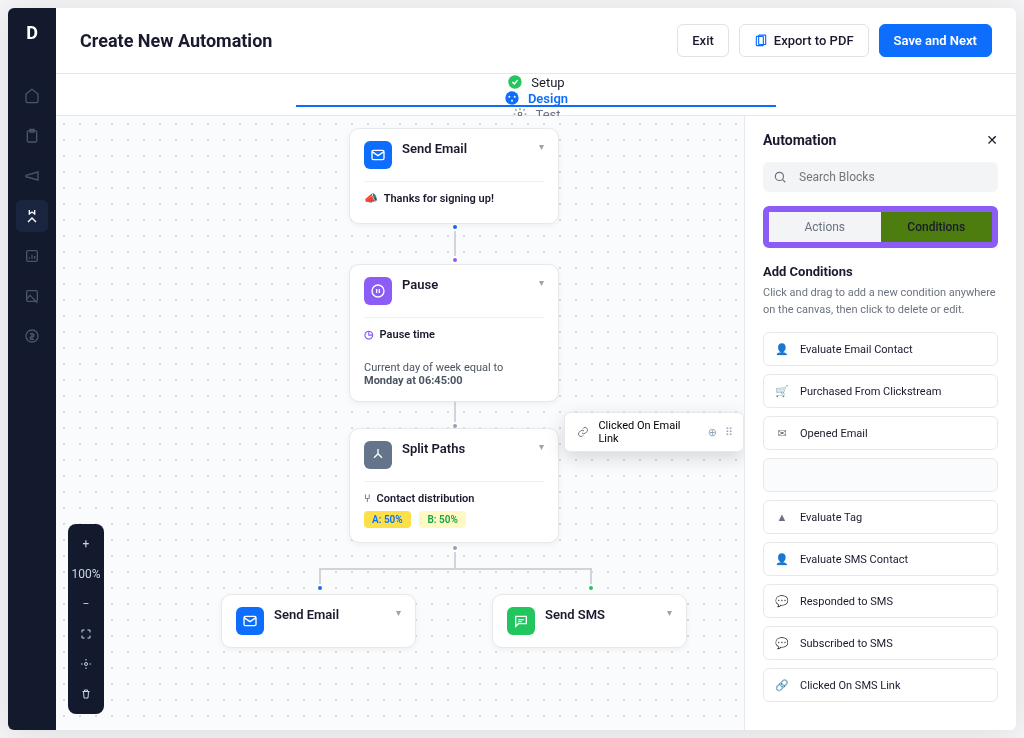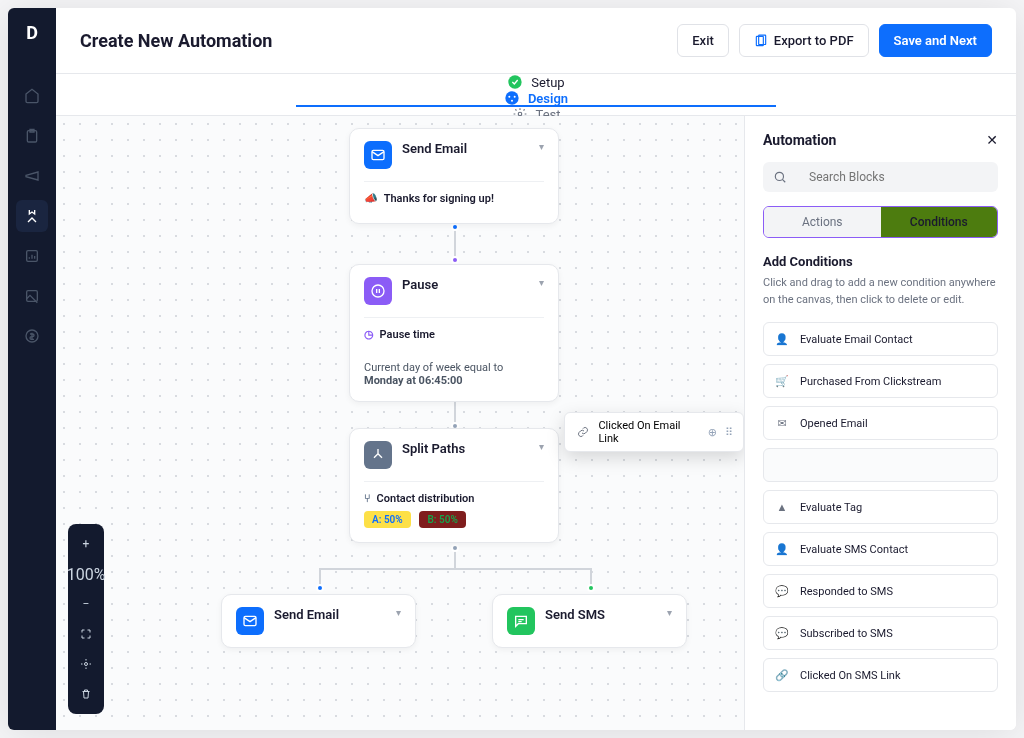--- a/index.html
+++ b/index.html
@@ -28,34 +28,34 @@
 .node { position:absolute; background:#fff; border:1px solid #e6e8ec; border-radius:10px; box-shadow: 0 2px 6px rgba(0,0,0,0.05); width:210px; }
 .node-header { display:flex; align-items:flex-start; padding:12px 14px; gap:10px; }
 .node-icon { width:28px; height:28px; border-radius:6px; display:flex; align-items:center; justify-content:center; color:#fff; }
 .node-title { font-weight:600; font-size:13px; color:#1a1a2e; flex:1; }
 .node-chevron { color:#9ca3af; font-size:10px; }
 .node-divider { border-top:1px solid #eef0f3; margin:0 14px; }
 .node-body { padding:10px 14px 14px; font-size:11px; color:#4b5563; }
 .node-label { display:flex; align-items:center; gap:6px; font-weight:600; color:#1a1a2e; font-size:11px; margin-bottom:4px; }
 .chip { display:inline-block; padding:3px 8px; border-radius:4px; font-size:10px; font-weight:600; margin-right:6px; }
 .chip-a { background:#fde047; color:#0d6efd; }
-.chip-b { background:#7f1d1d; color:#16a34a; }
+.chip-b { background:#fef9c3; color:#16a34a; }
 .connector { position:absolute; background:#d1d5db; }
 .dot { position:absolute; width:8px; height:8px; border-radius:50%; border:2px solid #fff; }
 .dot-blue { background:#0d6efd; }
 .dot-purple { background:#8b5cf6; }
 .dot-gray { background:#94a3b8; }
 .dot-green { background:#22c55e; }
 .panel { width:272px; border-left:1px solid #e6e8ec; display:flex; flex-direction:column; padding:16px 18px; background:#fff; }
 .panel-header { display:flex; align-items:center; margin-bottom:14px; }
 .panel-title { font-weight:700; font-size:14px; color:#1a1a2e; flex:1; }
 .panel-close { cursor:pointer; color:#1a1a2e; font-size:14px; }
-.search-box { display:flex; align-items:center; gap:22px; background:#f3f4f6; border-radius:6px; padding:8px 10px; margin-bottom:14px; }
+.search-box { display:flex; align-items:center; gap:12px; background:#f3f4f6; border-radius:6px; padding:8px 10px; margin-bottom:14px; }
 .search-box input { border:none; background:transparent; outline:none; font-size:12px; flex:1; color:#374151; }
-.segmented { display:flex; border:1px solid #8b5cf6; border-radius:6px; overflow:hidden; margin-bottom:16px; }
+.segmented { display:flex; border:6px solid #8b5cf6; border-radius:6px; overflow:hidden; margin-bottom:16px; }
 .segmented div { flex:1; text-align:center; padding:8px 0; font-size:12px; cursor:pointer; }
 .segmented .seg-inactive { background:#f3f4f6; color:#6b7280; }
 .segmented .seg-active { background:#4d7c0f; color:#1a1a2e; font-weight:500; }
 .section-title { font-weight:700; font-size:13px; color:#1a1a2e; margin-bottom:6px; }
 .section-desc { font-size:11px; color:#6b7280; line-height:1.5; margin-bottom:14px; }
 .cond-list { display:flex; flex-direction:column; gap:8px; }
 .cond-item { display:flex; align-items:center; gap:10px; border:1px solid #e6e8ec; border-radius:6px; padding:8px 10px; font-size:11px; color:#1a1a2e; cursor:grab; background:#fff; }
 .cond-icon { width:16px; height:16px; display:flex; align-items:center; justify-content:center; color:#6b7280; }
 .cond-placeholder { height:34px; border:1px solid #e6e8ec; border-radius:6px; background:#fafbfc; }
 .dragging { position:absolute; display:flex; align-items:center; gap:8px; background:#fff; border:1px solid #e6e8ec; border-radius:6px; padding:6px 10px; font-size:11px; box-shadow:0 6px 18px rgba(0,0,0,0.15); z-index:50; }
@@ -281,21 +281,21 @@
                 <path d="M14 10a5 5 0 00-7 0l-3 3a5 5 0 007 7l1-1"></path>
               </svg>
             </span>
           <span>Clicked On Email Link</span>
           <span style="color:#94a3b8;">⊕</span>
           <span style="color:#94a3b8;">⠿</span>
         </div>
 
         <div class="toolbar">
           <div class="toolbar-btn">+</div>
-          <div class="toolbar-btn" style="font-size:16px;">100%</div>
+          <div class="toolbar-btn" style="font-size:12px;">100%</div>
           <div class="toolbar-btn">−</div>
           <div class="toolbar-btn">
               <svg width="12" height="12" viewBox="0 0 24 24" fill="none" stroke="currentColor" stroke-width="2">
                 <path d="M4 9V4h5M20 9V4h-5M4 15v5h5M20 15v5h-5"></path>
               </svg>
             </div>
           <div class="toolbar-btn">
               <svg width="12" height="12" viewBox="0 0 24 24" fill="none" stroke="currentColor" stroke-width="2">
                 <circle cx="12" cy="12" r="3"></circle>
                 <path d="M12 2v3M12 19v3M2 12h3M19 12h3"></path>

